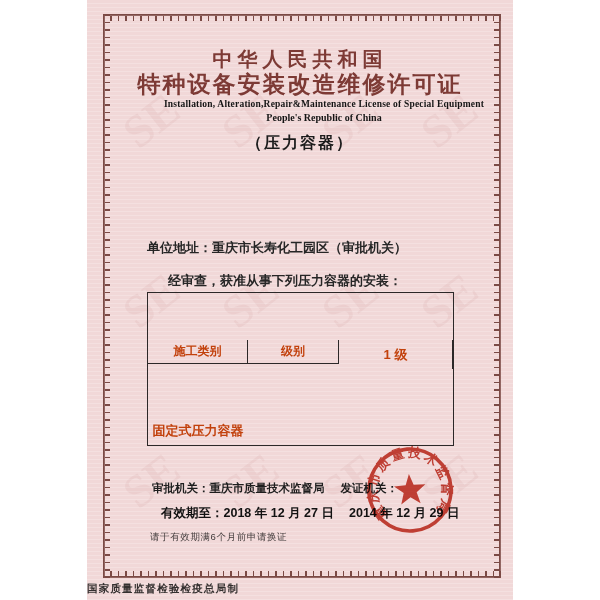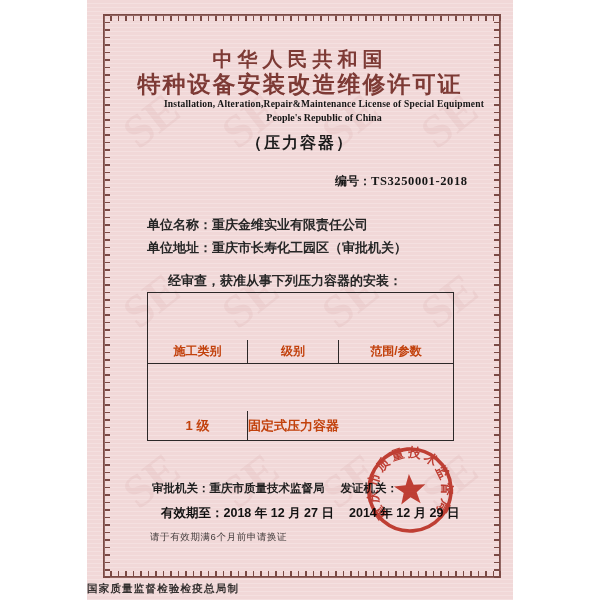--- a/index.html
+++ b/index.html
@@ -94,36 +94,29 @@
     <div class="fe l"></div>
     <div class="fe r"></div>
   </div>
 
   <div class="ctr t1">中华人民共和国</div>
   <div class="ctr t2">特种设备安装改造维修许可证</div>
   <div class="ctr en en1">Installation, Alteration,Repair&amp;Maintenance License of Special Equipment</div>
   <div class="ctr en en2">People's Republic of China</div>
   <div class="ctr cat">（压力容器）</div>
 
-  <div class="no-line">
-    <span>编号：</span><span class="num">TS3250001-2018</span>
-  </div>
 
-  <div class="fld name">
-    <span>单位名称：</span><span>重庆金维实业有限责任公司</span>
-  </div>
   <div class="fld addr">
     <span>单位地址：</span><span>重庆市长寿化工园区（审批机关）</span>
   </div>
   <div class="fld note">经审查，获准从事下列压力容器的安装：</div>
 
   <div class="tbl">
     <div class="c hd">施工类别</div>
     <div class="c hd">级别</div>
-    <div class="c hd last">范围/参数</div>
     <div class="c bd">1 级</div>
     <div class="c bd last">固定式压力容器</div>
   </div>
 
   <div class="agency">
     <span>审批机关：</span><span>重庆市质量技术监督局</span><span class="gap">发证机关：</span>
   </div>
 
   <div class="valid">
     <span>有效期至：</span><span>2018 年 12 月 27 日</span>

